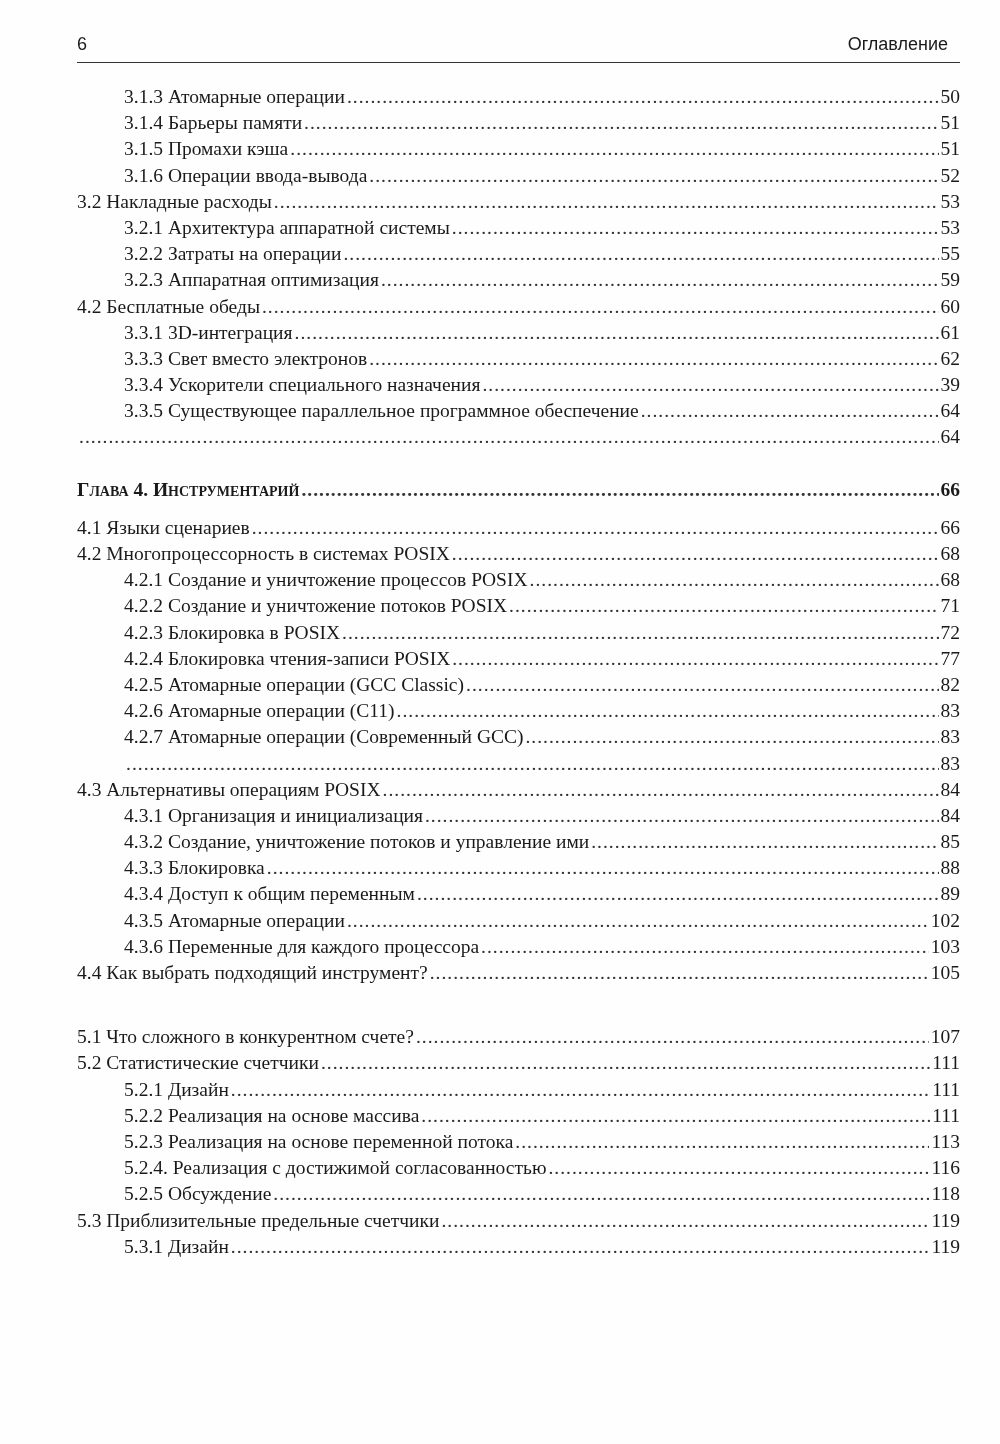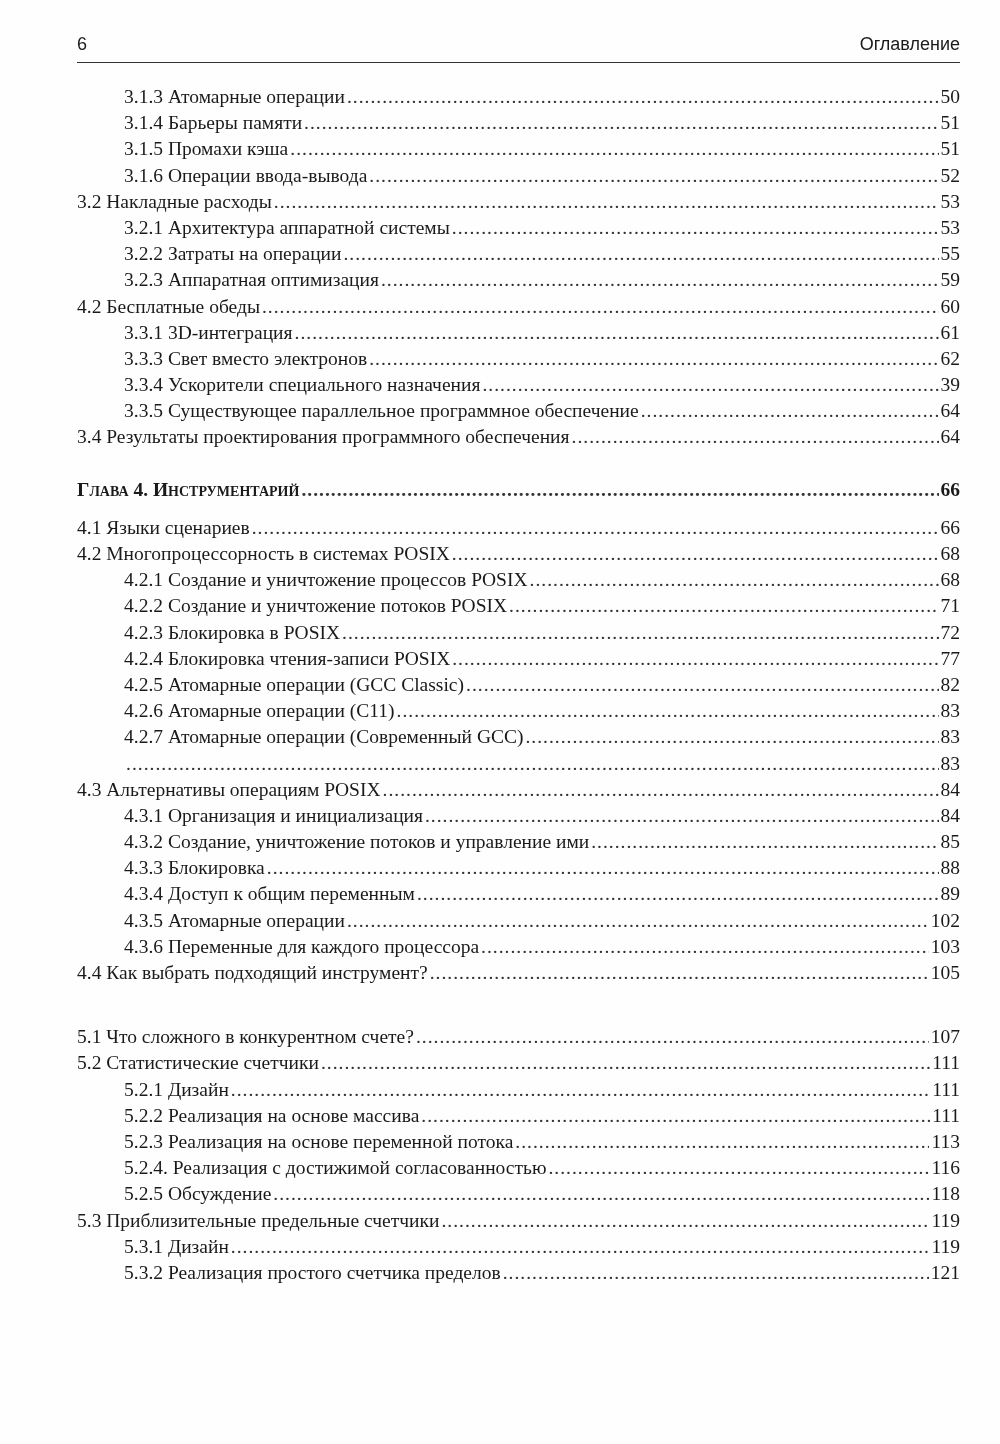--- a/index.html
+++ b/index.html
@@ -1,20 +1,20 @@
 <!DOCTYPE html>
 <html><head>
 <meta charset="utf-8">
 <style>
   html, body { margin: 0; padding: 0; background: #ffffff; }
   body { width: 1000px; height: 1444px; position: relative; overflow: hidden; color: #1a1a1a; }
   .page { position: absolute; left: 0; top: 0; width: 1000px; height: 1444px; background: #fefefe; }
   .header { position: absolute; left: 77px; right: 40px; top: 30px; height: 32px; border-bottom: 1.5px solid #333; font-family: "Liberation Sans", sans-serif; font-size: 18px; }
   .header .num { position: absolute; left: 0; top: 4px; }
-  .header .title { position: absolute; right: 0; top: 4px; }
+  .header .title { position: absolute; right: 12px; top: 4px; }
   .toc { position: absolute; left: 77px; right: 40px; top: 84px; font-family: "Liberation Serif", serif; font-size: 19.5px; }
   .row { display: flex; align-items: center; height: 26.2px; line-height: 26.2px; white-space: nowrap; }
   .row.l3 { padding-left: 47px; }
   .row .t { flex: 0 0 auto; }
   .row .dots { flex: 1 1 auto; overflow: hidden; margin: 0 2px; letter-spacing: 1px; color: #333; }
   .row .dots::before { content: "........................................................................................................................................................................................................................"; }
   .row .p { flex: 0 0 auto; }
   .row.ch { font-weight: bold; font-variant: small-caps; font-family: Liberation Serif, serif; }
   .gap { height: 26px; }
   .gap-small { height: 12px; }
@@ -89,21 +89,20 @@
           <span class="t">3.3.4 Ускорители специального назначения</span>
           <span class="dots"></span>
           <span class="p">39</span>
         </div>
         <div class="row l3">
           <span class="t">3.3.5 Существующее параллельное программное обеспечение</span>
           <span class="dots"></span>
           <span class="p">64</span>
         </div>
         <div class="row">
-          <span class="t">3.4 Результаты проектирования программного обеспечения</span>
           <span class="dots"></span>
           <span class="p">64</span>
         </div>
       </div>
     <div class="gap"></div>
     <div class="row ch">
       <span class="t">Глава 4. Инструментарий</span>
       <span class="dots"></span>
       <span class="p">66</span>
     </div>
@@ -240,20 +239,15 @@
         <div class="row">
           <span class="t">5.3 Приблизительные предельные счетчики</span>
           <span class="dots"></span>
           <span class="p">119</span>
         </div>
         <div class="row l3">
           <span class="t">5.3.1 Дизайн</span>
           <span class="dots"></span>
           <span class="p">119</span>
         </div>
-        <div class="row l3">
-          <span class="t">5.3.2 Реализация простого счетчика пределов</span>
-          <span class="dots"></span>
-          <span class="p">121</span>
-        </div>
       </div>
   </div>
 </div>
 
 </body></html>

